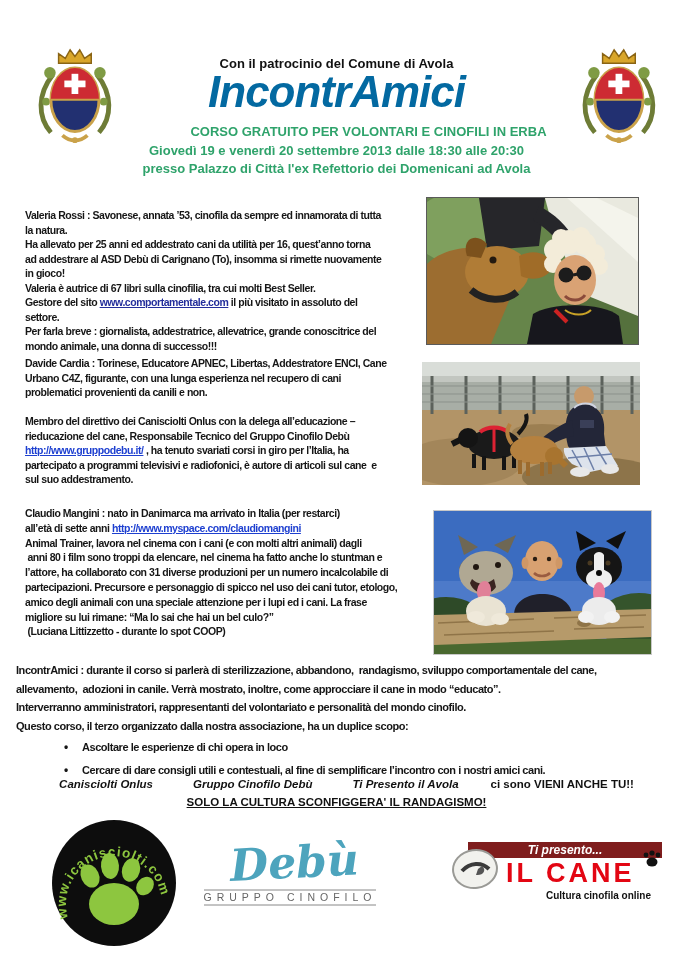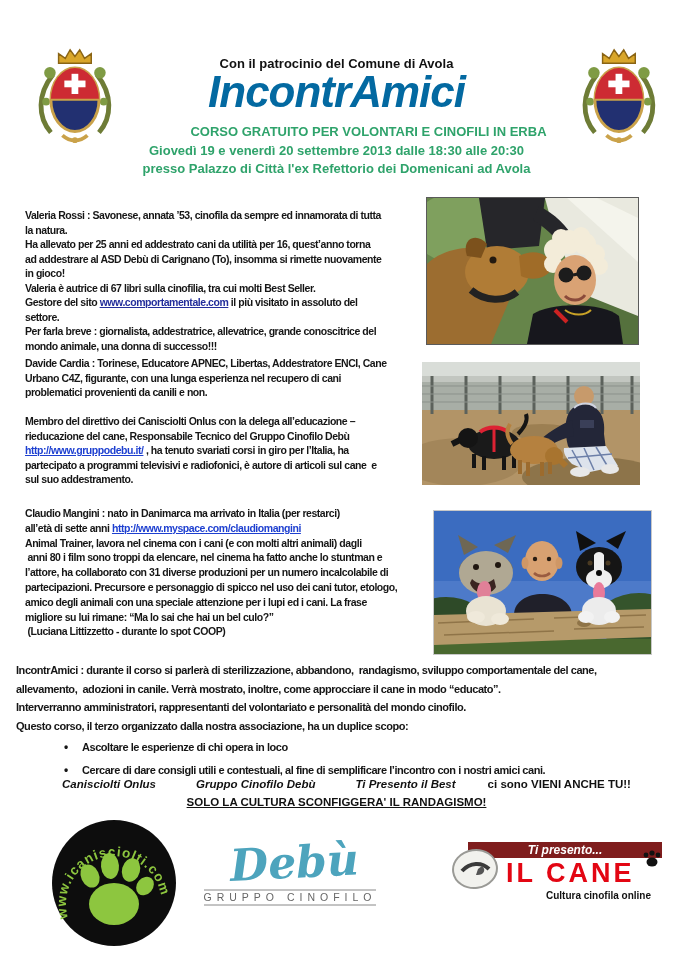--- a/index.html
+++ b/index.html
@@ -296,21 +296,21 @@
     <p class="para">IncontrAmici : durante il corso si parlerà di sterilizzazione, abbandono,  randagismo, sviluppo comportamentale del cane,
 allevamento,  adozioni in canile. Verrà mostrato, inoltre, come approcciare il cane in modo “educato”.
 Interverranno amministratori, rappresentanti del volontariato e personalità del mondo cinofilo.
 Questo corso, il terzo organizzato dalla nostra associazione, ha un duplice scopo:</p>
     <ul class="bullets">
       <li>Ascoltare le esperienze di chi opera in loco</li>
       <li>Cercare di dare consigli utili e contestuali, al fine di semplificare l’incontro con  i nostri amici cani.</li>
     </ul>
   </div>
 
-  <div class="abs center orgs"><span class="org">Canisciolti Onlus</span><span class="org">Gruppo Cinofilo Debù</span><span class="org">Ti Presento il Best</span><span class="call">ci sono VIENI ANCHE TU!!</span></div>
+  <div class="abs center orgs"><span class="org">Canisciolti Onlus</span><span class="org">Gruppo Cinofilo Debù</span><span class="org">Ti Presento il Avola</span><span class="call">ci sono VIENI ANCHE TU!!</span></div>
   <div class="abs center slogan">SOLO LA CULTURA SCONFIGGERA' IL RANDAGISMO!</div>
 
   <div class="abs logo-canisciolti">
     <svg viewBox="0 0 124 126" width="124" height="126">
       <ellipse cx="62" cy="63" rx="62" ry="63" fill="#0d0d0d"></ellipse>
       <defs>
         <path id="ic-curve" d="M 16,98 A 48,48 0 1 1 108,98" fill="none"></path>
       </defs>
       <text font-size="13.5" font-weight="bold" fill="#8dc63f" letter-spacing="1" font-family="Liberation Sans, sans-serif">
         <textPath href="#ic-curve">www.icanisciolti.com</textPath>

